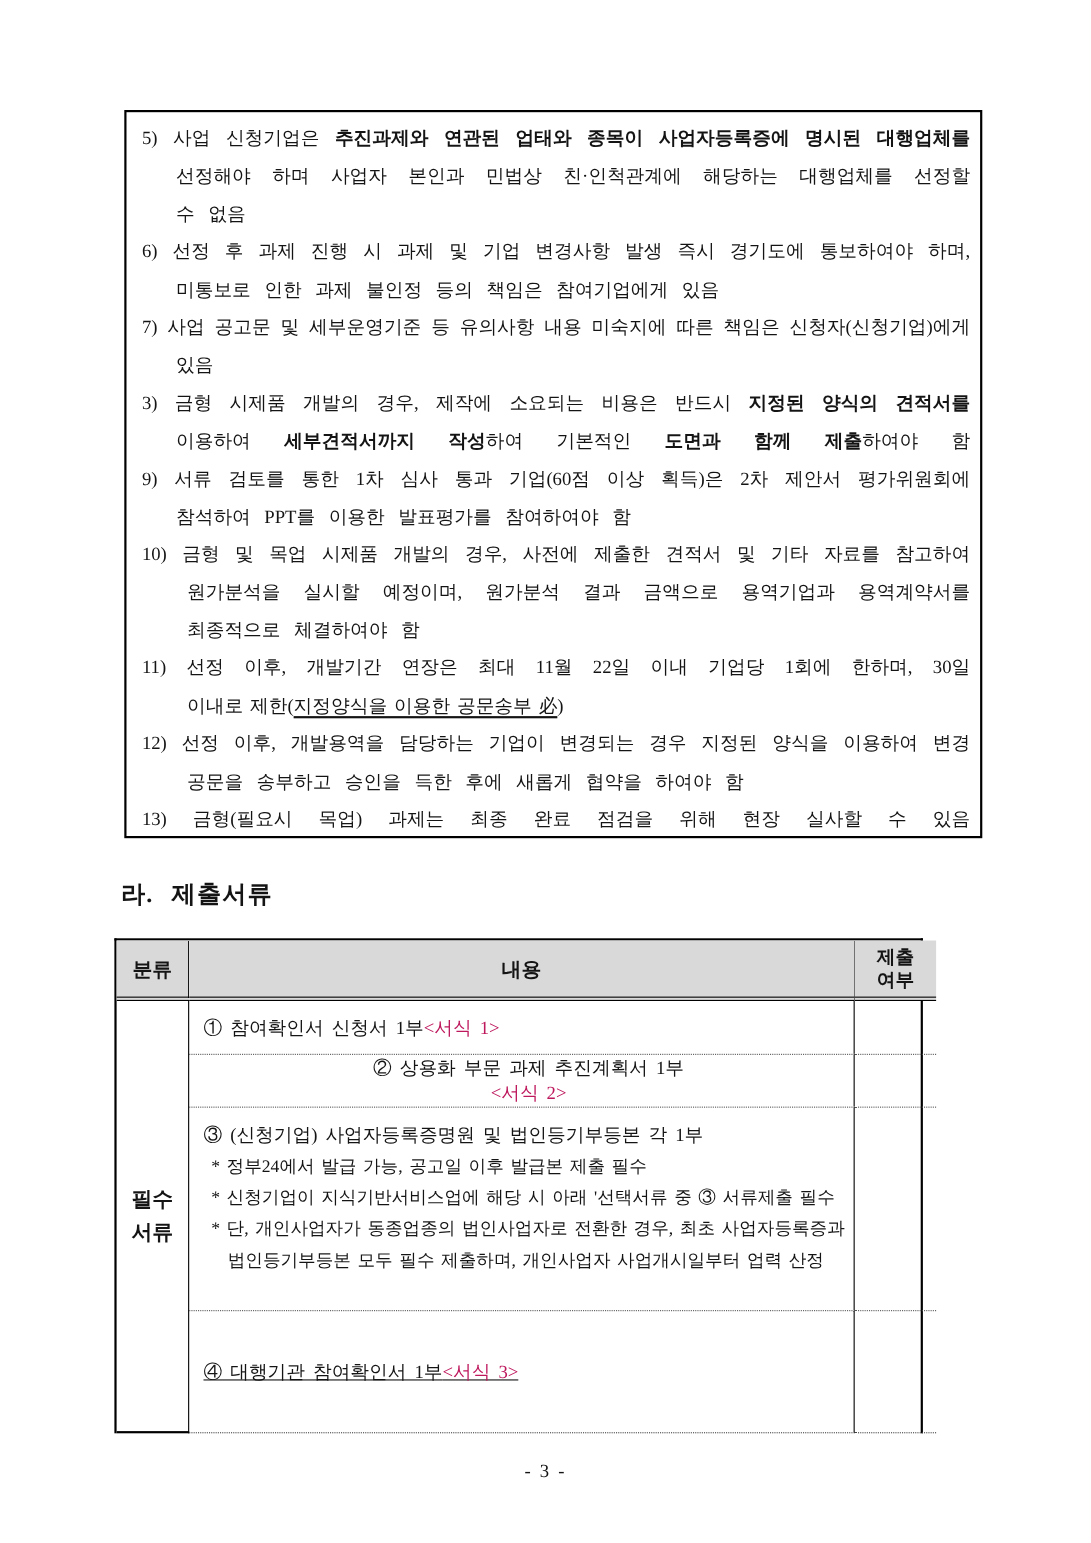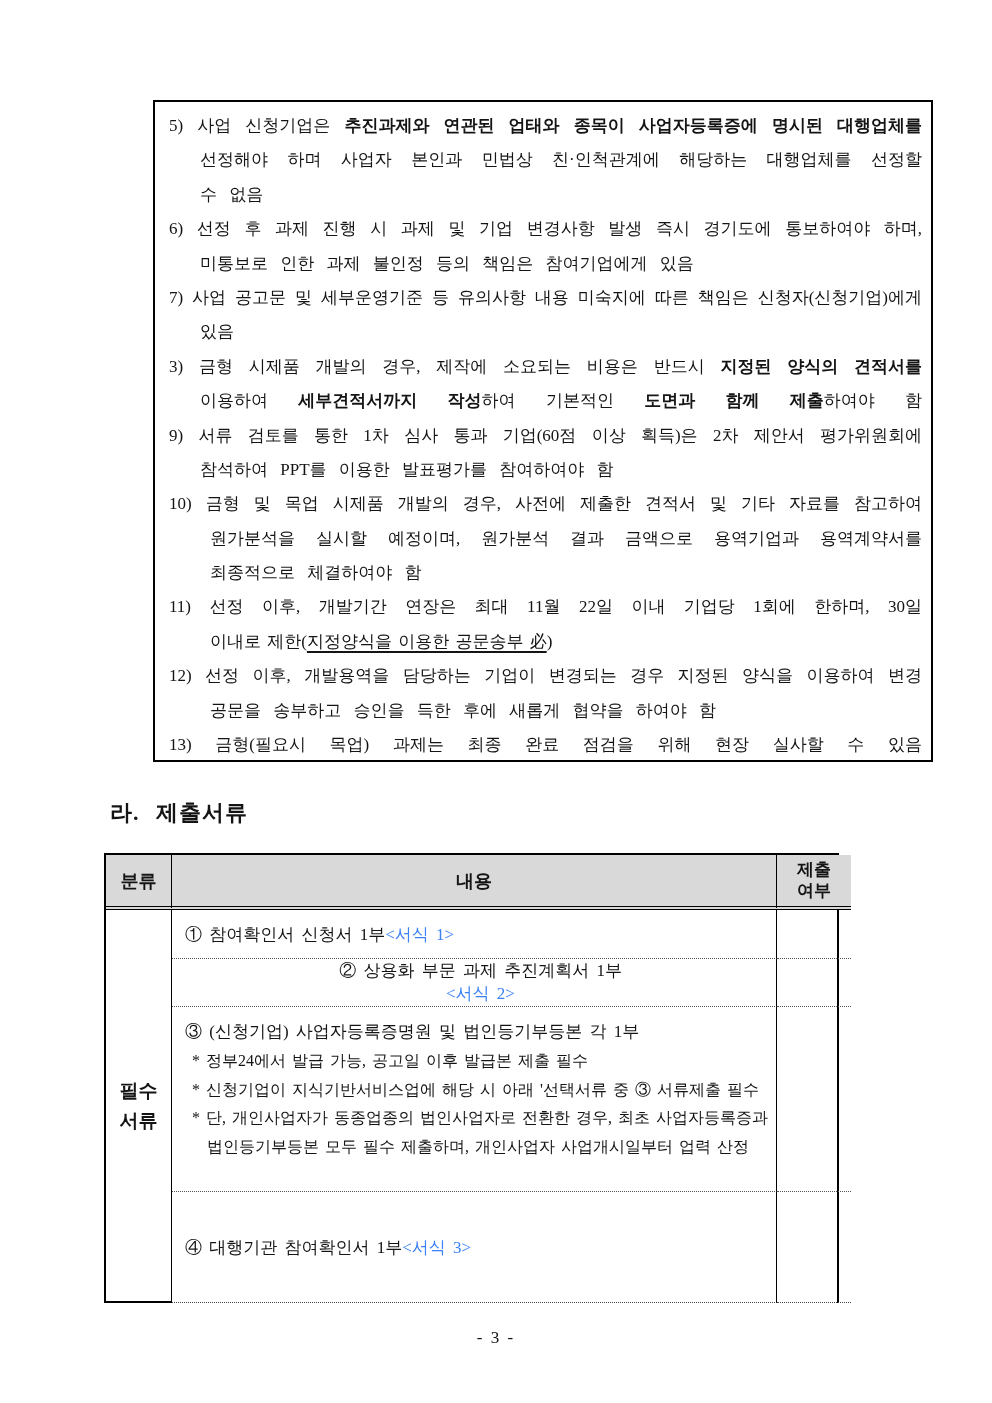--- a/index.html
+++ b/index.html
@@ -4,21 +4,21 @@
 <style>
   html,body{margin:0;padding:0;background:#ffffff;}
   .page{
     position:relative;width:992px;height:1403px;background:#fff;
     font-family:"Liberation Serif","DejaVu Serif",serif;color:#141414;
     overflow:hidden;
   }
   
   .notice-box{
     position:absolute;left:113px;top:100px;width:780px;height:662px;
-    border:2px solid #000;box-sizing:border-box;padding:7px 9px 0 9px;margin-left:40px;
+    border:2px solid #000;box-sizing:border-box;padding:7px 9px 0 9px;
   }
   .nline{height:34.4px;line-height:34.4px;font-size:17px;white-space:nowrap;word-spacing:2px;overflow:visible;}
   .nline.full{white-space:normal;text-align:justify;text-align-last:justify;}
   .nline.wide{word-spacing:8px;}
   .nline.first{padding-left:5px;}
   .nline.cont{padding-left:36px;}
   .nline.cont2{padding-left:46px;}
   .b{font-weight:bold;}
   .bu{font-weight:normal;text-decoration:underline;text-underline-offset:4px;text-decoration-thickness:1.5px;}
   
@@ -49,25 +49,25 @@
   .cell{
     border-right:1px solid #000;font-size:17px;
     display:flex;align-items:center;padding-left:13px;word-spacing:3px;box-sizing:border-box;
   }
   .stat{box-sizing:border-box;}
   .cell.r1{grid-area:2/2;} .stat.r1{grid-area:2/3;}
   .cell.r2{grid-area:3/2;flex-direction:column;} .stat.r2{grid-area:3/3;}
   .cell.r3{grid-area:4/2;display:block;padding:9px 8px 0 13px;} .stat.r3{grid-area:4/3;}
   .cell.r4{grid-area:5/2;} .stat.r4{grid-area:5/3;}
   .sep{border-top:1.2px dotted #555;}
-  .bot{border-bottom:1.6px dotted #444;}
+  .bot{border-bottom:1.6px dotted #444;text-decoration:underline;}
   .main-line{font-size:17px;line-height:31px;word-spacing:3px;}
   .note{font-size:16px;line-height:28.5px;word-spacing:2px;padding-left:7px;white-space:nowrap;}
   .note.wrap{padding-left:22px;}
-  .blue{color:#3b82f6;}
+  .blue{color:#be185d;}
   
   .page-number{
     position:absolute;top:1328px;left:0;width:100%;text-align:center;
     font-size:17px;letter-spacing:2px;
   }
 </style>
 </head>
 <body>
 
 <div class="page">

